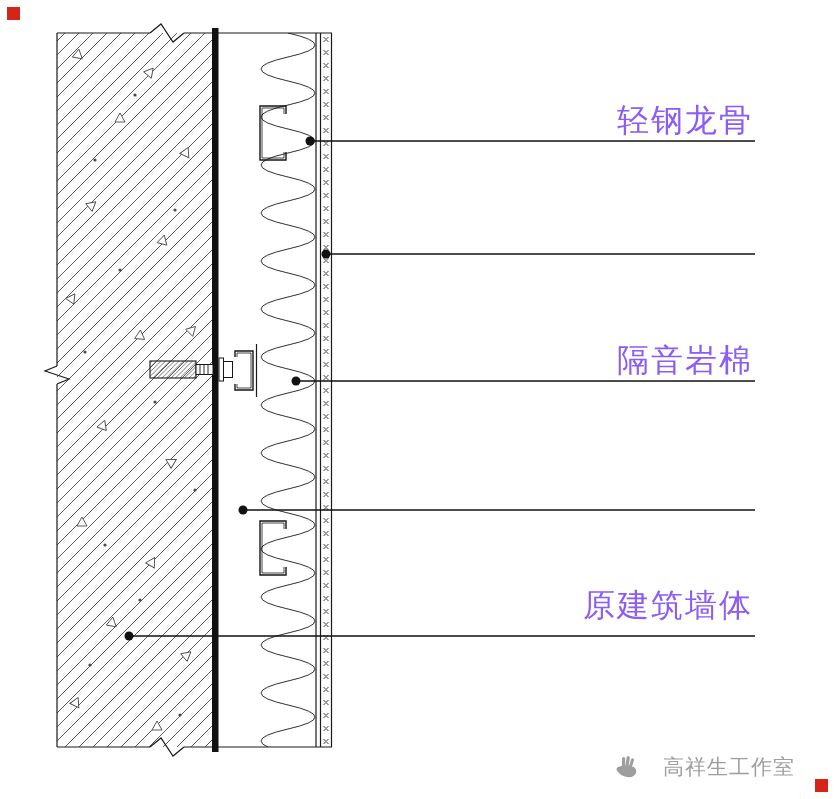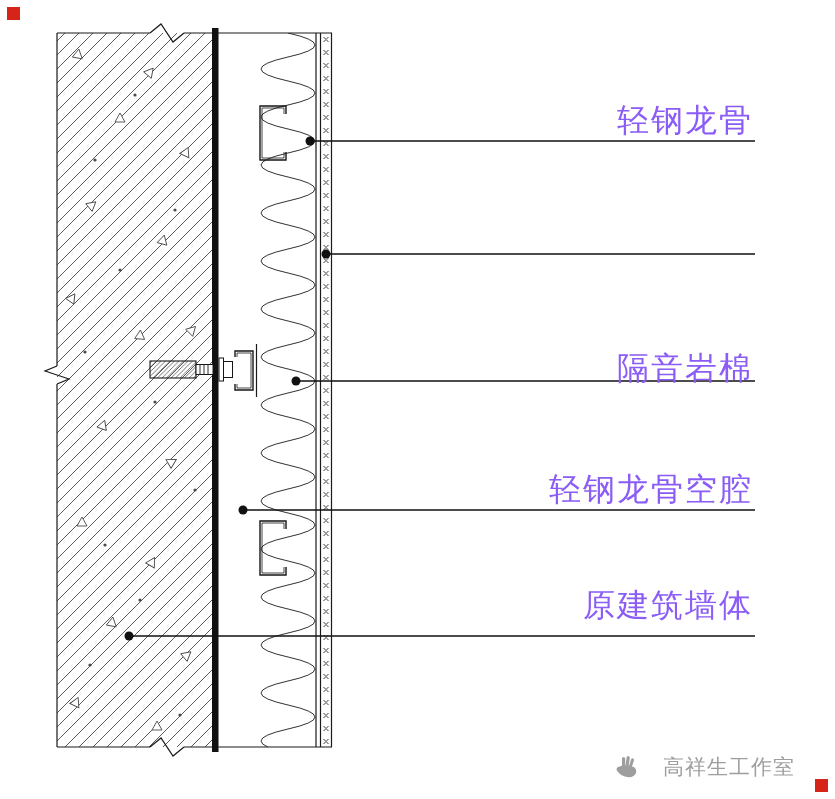--- a/index.html
+++ b/index.html
@@ -134,22 +134,21 @@
       <line class="leader" x1="296" y1="381" x2="755" y2="381"></line>
         <circle class="leader-dot" cx="296" cy="381" r="4.5"></circle>
       <line class="leader" x1="243" y1="510" x2="755" y2="510"></line>
         <circle class="leader-dot" cx="243" cy="510" r="4.5"></circle>
       <line class="leader" x1="129" y1="636" x2="755" y2="636"></line>
         <circle class="leader-dot" cx="129" cy="636" r="4.5"></circle>
     </g>
   </svg>
 
   <div class="callout-label" style="top:103px">轻钢龙骨</div>
-  <div class="callout-label" style="top:351px">隔音岩棉</div>
-  <div class="callout-label" style="top:472px">轻钢龙骨空腔</div>
+  <div class="callout-label" style="top:343px">隔音岩棉</div>
   <div class="callout-label" style="top:588px">原建筑墙体</div>
 
   <div class="watermark">
     <span>
       <svg width="26" height="24" viewBox="0 0 26 24" fill="currentColor">
         <rect x="8" y="2" width="3.2" height="11" rx="1.6"></rect>
         <rect x="12" y="1" width="3.2" height="12" rx="1.6" transform="rotate(8 13 7)"></rect>
         <rect x="16" y="3" width="3" height="10" rx="1.5" transform="rotate(18 17 8)"></rect>
         <path d="M4 12 q-3 2 0 5 q3 4 9 5 q7 1 9 -4 q1 -3 -2 -6 l-10 -2 z"></path>
       </svg>

